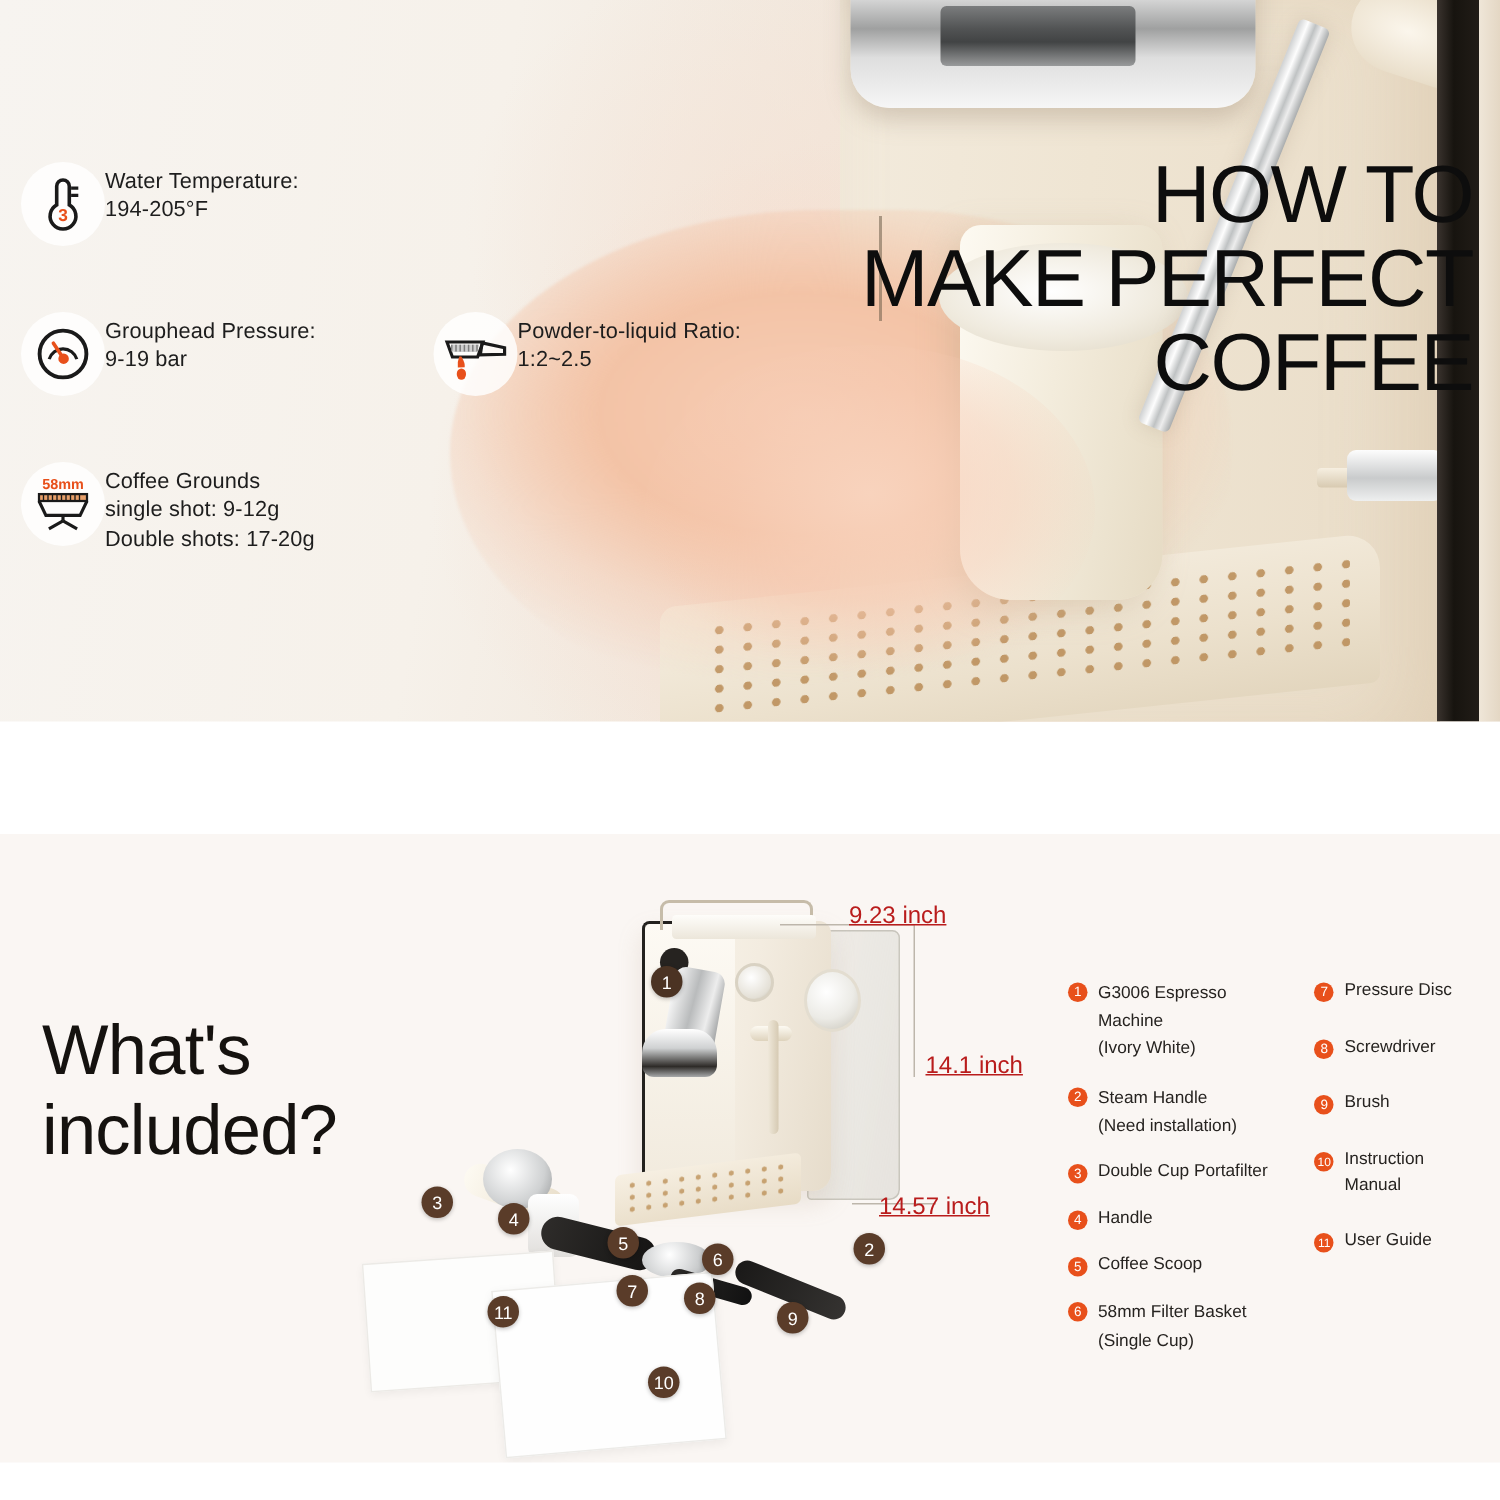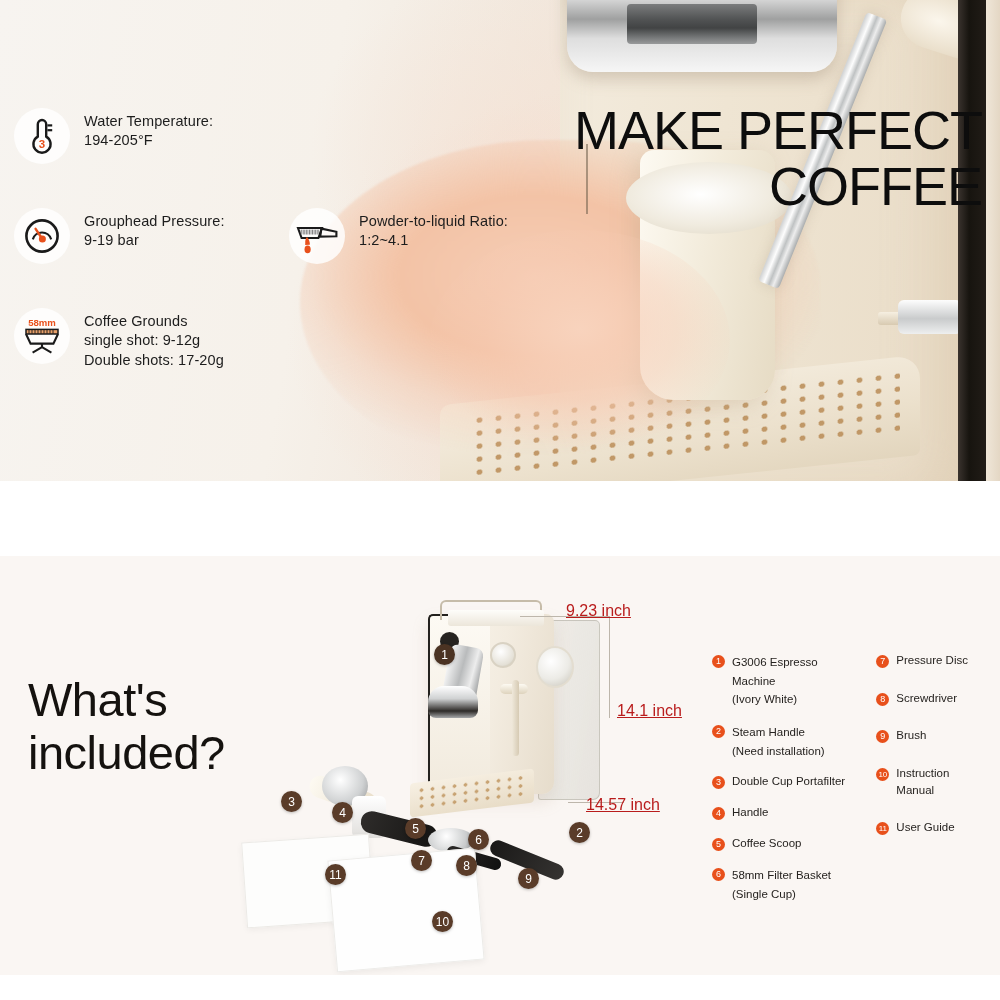--- a/index.html
+++ b/index.html
@@ -108,21 +108,21 @@
   }
 
   
   .info-item { position: absolute; display:flex; align-items:flex-start; }
   .ic-circle {
     width: 56px; height: 56px; border-radius: 50%;
     background: rgba(255,255,255,0.82);
     display:flex; align-items:center; justify-content:center;
     flex: none;
   }
-  .info-text { margin-left: 14px; padding-top: 4px; }
+  .info-text { padding-top: 4px; }
   .info-text .l {
     font-size: 14.5px; color: #1d1d1d; line-height: 1.33; white-space: nowrap;
     letter-spacing: .1px;
   }
 
   
   .headline {
     position:absolute; right: 18px; top: 102px;
     text-align: right;
     font-size: 54px; line-height: 1.04;
@@ -259,20 +259,21 @@
     <div class="ph-vline"></div>
     <div class="ph-portafilter"></div>
     <div class="ph-wand-base"></div>
     <div class="ph-wand"></div>
     <div class="ph-knob-stem"></div>
     <div class="ph-knob"></div>
     <div class="ph-dark-edge"></div>
     <div class="ph-dark-edge2"></div>
 
     <div class="headline">
+      <div>HOW TO</div>
       <div>MAKE PERFECT</div>
       <div>COFFEE</div>
     </div>
 
     <div class="info-item" style="left:14px; top:108px;">
       <div class="ic-circle">
         <svg width="34" height="40" viewBox="0 0 34 40" aria-hidden="true">
           <path d="M17 4 a4.2 4.2 0 0 1 4.2 4.2 v12.4 a8.6 8.6 0 1 1 -8.4 0 V8.2 A4.2 4.2 0 0 1 17 4 z" fill="none" stroke="#1a1a1a" stroke-width="2.4"></path>
           <line x1="22.4" y1="9.4" x2="27.2" y2="9.4" stroke="#1a1a1a" stroke-width="2.2"></line>
           <line x1="22.4" y1="14.2" x2="27.2" y2="14.2" stroke="#1a1a1a" stroke-width="2.2"></line>
@@ -313,21 +314,21 @@
           <line x1="17.4" y1="13.8" x2="17.4" y2="18.4" stroke="#7d7d7d" stroke-width="1"></line>
           <line x1="20.2" y1="13.8" x2="20.2" y2="18.4" stroke="#7d7d7d" stroke-width="1"></line>
           <line x1="23" y1="13.8" x2="23" y2="18.4" stroke="#7d7d7d" stroke-width="1"></line>
           <path d="M26.4 12.6 L41.4 15.8 L41.4 20.2 L25.2 20.6 Z" fill="none" stroke="#1a1a1a" stroke-width="2.1"></path>
           <path d="M12.6 21.6 q2.6 4.4 2.2 7.2 l-4.6 .2 q-0.6 -3.4 1 -7.4 z" fill="#e8501b"></path>
           <ellipse cx="12.6" cy="33.4" rx="3.1" ry="3.8" fill="#e8501b"></ellipse>
         </svg>
       </div>
       <div class="info-text">
         <div class="l">Powder-to-liquid Ratio:</div>
-        <div class="l">1:2~4.1</div>
+        <div class="l">1:2~2.5</div>
       </div>
     </div>
 
     <div class="info-item" style="left:14px; top:308px;">
       <div class="ic-circle">
         <svg width="46" height="46" viewBox="0 0 46 46" aria-hidden="true">
           <text x="23" y="13" font-size="9.6" font-weight="bold" fill="#e8501b" text-anchor="middle" font-family="Liberation Sans, sans-serif">58mm</text>
           <rect x="7" y="16.4" width="32" height="4.6" fill="#e8a06a" stroke="#1a1a1a" stroke-width="1.5"></rect>
           <line x1="10" y1="16.6" x2="10" y2="20.8" stroke="#1a1a1a" stroke-width=".9"></line>
           <line x1="13" y1="16.6" x2="13" y2="20.8" stroke="#1a1a1a" stroke-width=".9"></line>

